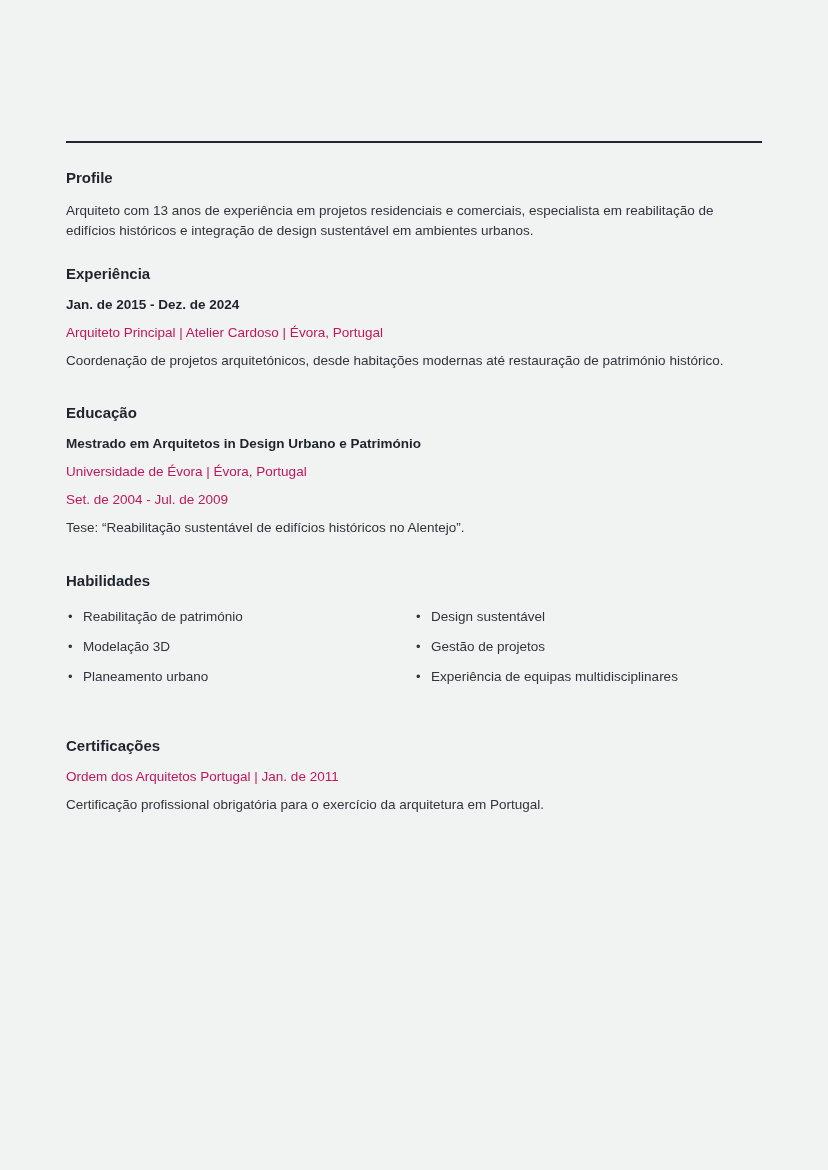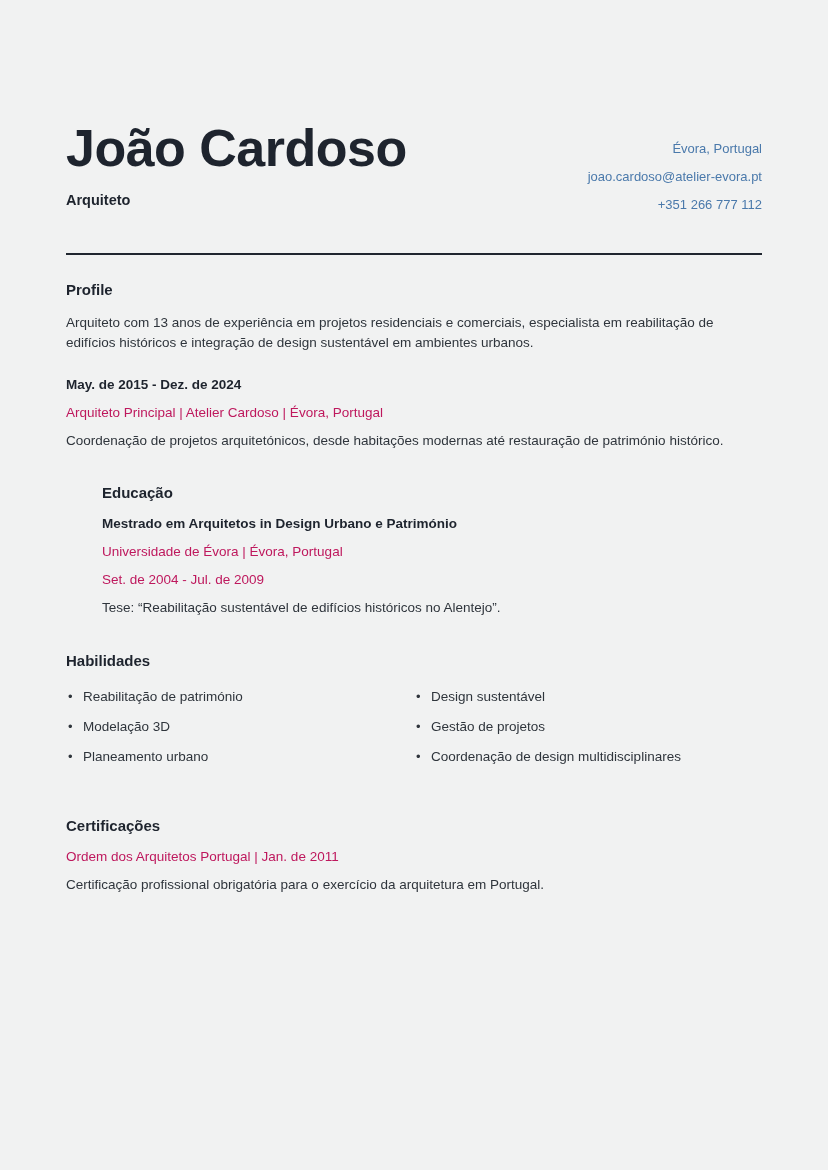--- a/index.html
+++ b/index.html
@@ -41,21 +41,21 @@
   .contact > div { line-height: 14px; margin-bottom: 14px; }
   
   .divider {
     border: none;
     border-top: 2px solid #20262f;
     margin-top: 27px;
   }
   
   section { margin-top: 26px; }
   section.sect-experience { margin-top: 24px; }
-  section.sect-education { margin-top: 36px; margin-left: 36px; }
+  section.sect-education { margin-top: 36px; }
   section.sect-skills { margin-top: 37px; }
   section.sect-certifications { margin-top: 38px; }
   h2.sect-title {
     font-size: 15px;
     font-weight: bold;
     color: #1e242e;
     margin-bottom: 15px;
   }
   .body-text {
     font-size: 13.5px;
@@ -86,42 +86,32 @@
     flex: 0 0 17px;
     text-align: left;
     padding-left: 2px;
   }
 </style>
 </head>
 <body>
 
 <div class="page">
 
-  <div class="header">
-    <div>
-      <div class="name">João Cardoso</div>
-      <div class="role">Arquiteto</div>
-    </div>
-    <div class="contact">
-      <div>Évora, Portugal</div>
-      <div>joao.cardoso@atelier-evora.pt</div>
-      <div>+351 266 777 112</div>
-    </div>
-  </div>
 
   <hr class="divider">
 
   <section class="sect-profile">
     <h2 class="sect-title">Profile</h2>
     <p class="body-text">Arquiteto com 13 anos de experiência em projetos residenciais e comerciais, especialista em reabilitação de edifícios históricos e integração de design sustentável em ambientes urbanos.</p>
   </section>
 
   <section class="sect-experience">
+    <h2 class="sect-title">Experiência</h2>
     <div class="entry">
-      <div class="line line-bold">May. de 2015 - Dez. de 2024</div>
+      <div class="line line-bold">Jan. de 2015 - Dez. de 2024</div>
       <div class="line line-blue">Arquiteto Principal | Atelier Cardoso | Évora, Portugal</div>
       <div class="line line-plain">Coordenação de projetos arquitetónicos, desde habitações modernas até restauração de património histórico.</div>
     </div>
   </section>
 
   <section class="sect-education">
     <h2 class="sect-title">Educação</h2>
     <div class="line line-bold">Mestrado em Arquitetos in Design Urbano e Património</div>
     <div class="line line-blue">Universidade de Évora | Évora, Portugal</div>
     <div class="line line-blue">Set. de 2004 - Jul. de 2009</div>
@@ -149,21 +139,21 @@
         <div class="skill-item">
           <span class="bullet">•</span>
           <span>Design sustentável</span>
         </div>
         <div class="skill-item">
           <span class="bullet">•</span>
           <span>Gestão de projetos</span>
         </div>
         <div class="skill-item">
           <span class="bullet">•</span>
-          <span>Coordenação de design multidisciplinares</span>
+          <span>Experiência de equipas multidisciplinares</span>
         </div>
       </div>
     </div>
   </section>
 
   <section class="sect-certifications">
     <h2 class="sect-title">Certificações</h2>
     <div class="line line-blue">Ordem dos Arquitetos Portugal | Jan. de 2011</div>
     <div class="line line-plain">Certificação profissional obrigatória para o exercício da arquitetura em Portugal.</div>
   </section>

